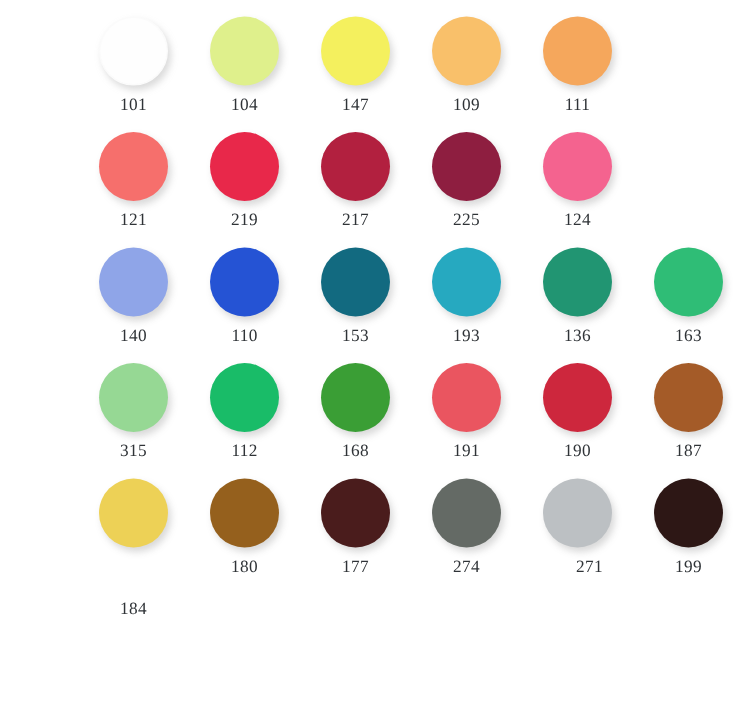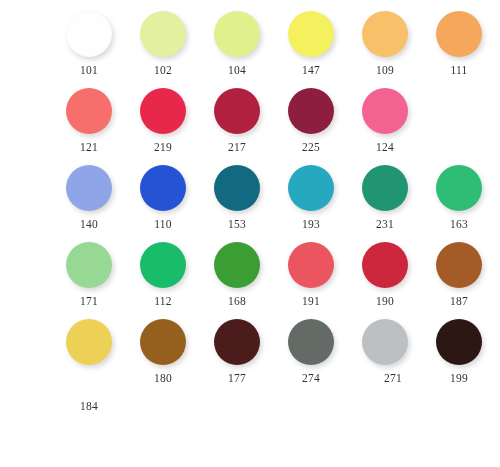--- a/index.html
+++ b/index.html
@@ -68,24 +68,20 @@
 <body style="background-color: rgb(255, 255, 255);">
 
 <div id="palette-board">
 
   <div class="swatch-row">
     <div class="swatch-cell">
       <div class="swatch-dot is-white" style="background-color: rgb(254, 254, 254);"></div>
       <div class="swatch-label" style="color: rgb(47, 51, 55);">101</div>
     </div>
     <div class="swatch-cell">
-      <div class="swatch-dot" style="background-color: rgb(226, 240, 160);"></div>
-      <div class="swatch-label" style="color: rgb(47, 51, 55);">102</div>
-    </div>
-    <div class="swatch-cell">
       <div class="swatch-dot" style="background-color: rgb(223, 240, 140);"></div>
       <div class="swatch-label" style="color: rgb(47, 51, 55);">104</div>
     </div>
     <div class="swatch-cell">
       <div class="swatch-dot" style="background-color: rgb(244, 240, 94);"></div>
       <div class="swatch-label" style="color: rgb(47, 51, 55);">147</div>
     </div>
     <div class="swatch-cell">
       <div class="swatch-dot" style="background-color: rgb(249, 192, 106);"></div>
       <div class="swatch-label" style="color: rgb(47, 51, 55);">109</div>
@@ -132,32 +128,32 @@
     <div class="swatch-cell">
       <div class="swatch-dot" style="background-color: rgb(18, 106, 128);"></div>
       <div class="swatch-label" style="color: rgb(47, 51, 55);">153</div>
     </div>
     <div class="swatch-cell">
       <div class="swatch-dot" style="background-color: rgb(38, 169, 192);"></div>
       <div class="swatch-label" style="color: rgb(47, 51, 55);">193</div>
     </div>
     <div class="swatch-cell">
       <div class="swatch-dot" style="background-color: rgb(33, 149, 114);"></div>
-      <div class="swatch-label" style="color: rgb(47, 51, 55);">231</div>
+      <div class="swatch-label" style="color: rgb(47, 51, 55);">136</div>
     </div>
     <div class="swatch-cell">
       <div class="swatch-dot" style="background-color: rgb(47, 189, 118);"></div>
       <div class="swatch-label" style="color: rgb(47, 51, 55);">163</div>
     </div>
   </div>
 
   <div class="swatch-row">
     <div class="swatch-cell">
       <div class="swatch-dot" style="background-color: rgb(150, 216, 148);"></div>
-      <div class="swatch-label" style="color: rgb(47, 51, 55);">171</div>
+      <div class="swatch-label" style="color: rgb(47, 51, 55);">315</div>
     </div>
     <div class="swatch-cell">
       <div class="swatch-dot" style="background-color: rgb(25, 188, 104);"></div>
       <div class="swatch-label" style="color: rgb(47, 51, 55);">112</div>
     </div>
     <div class="swatch-cell">
       <div class="swatch-dot" style="background-color: rgb(58, 158, 53);"></div>
       <div class="swatch-label" style="color: rgb(47, 51, 55);">168</div>
     </div>
     <div class="swatch-cell">

